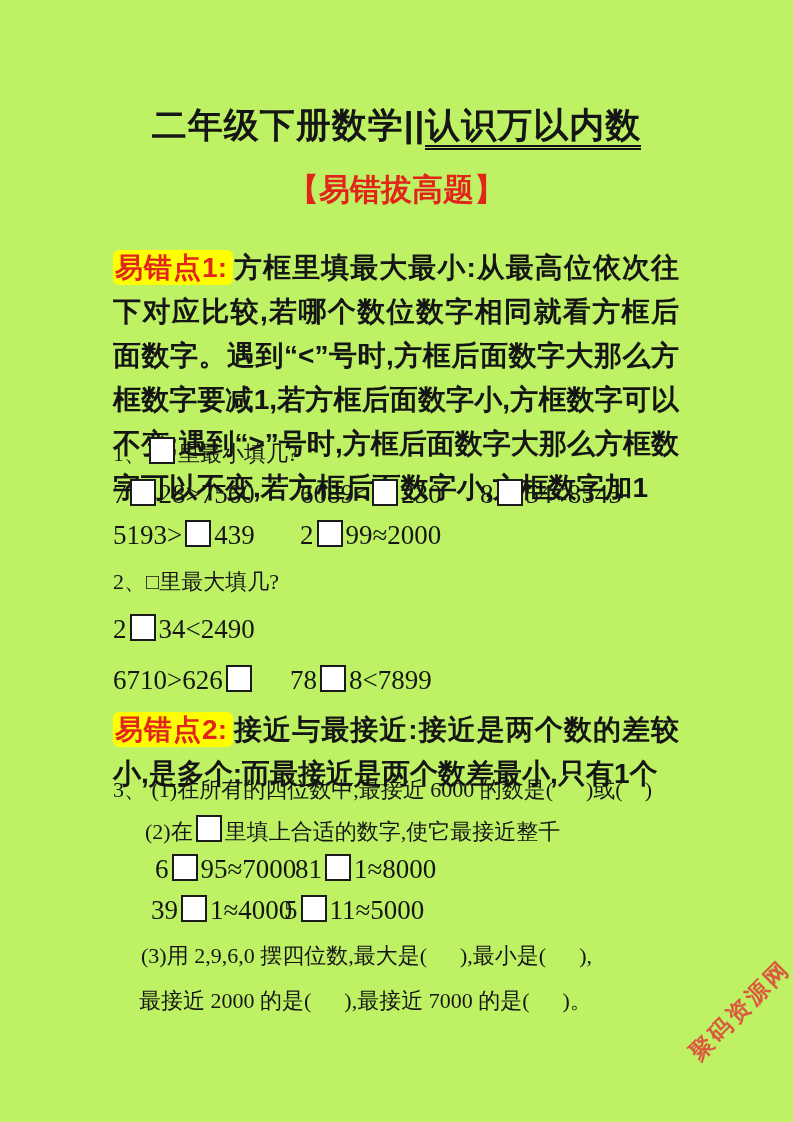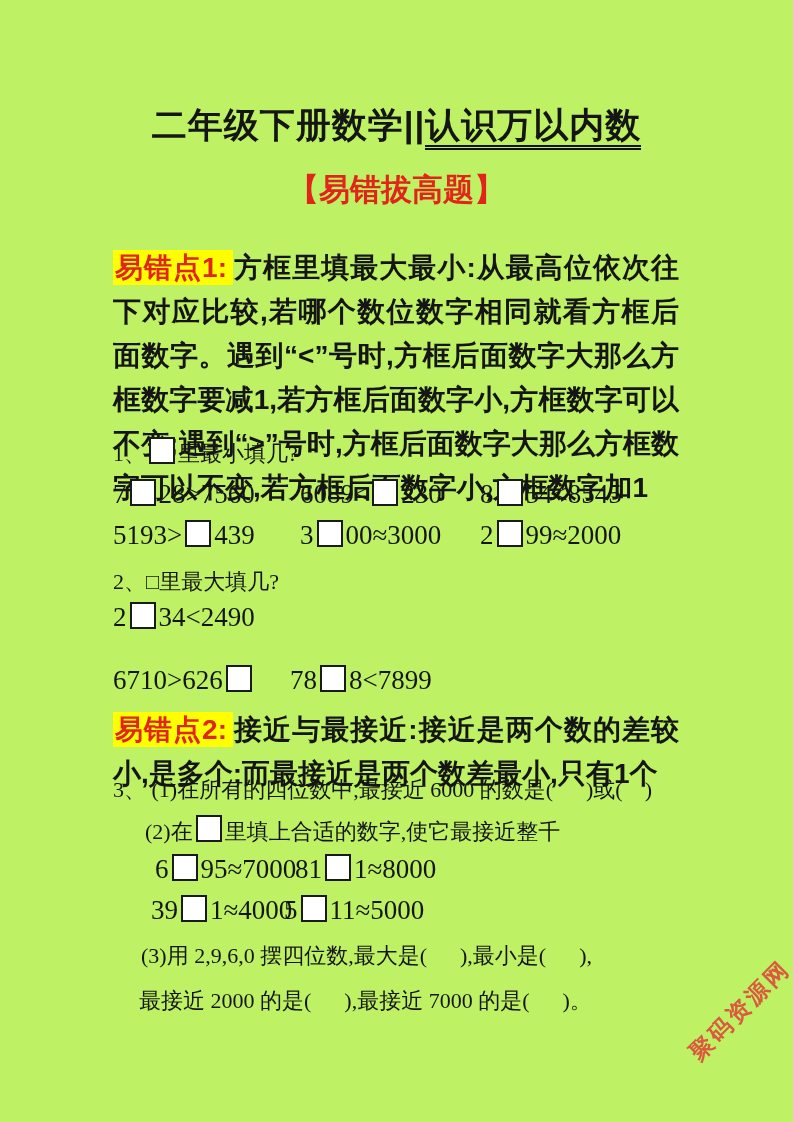--- a/index.html
+++ b/index.html
@@ -31,20 +31,21 @@
 
   
   .point{
     font-size:28px;font-weight:700;line-height:44px;
     text-align:justify;
   }
   .point .hl{
     color:var(--red);
     background:var(--yellow);
     padding:2px 6px 2px 2px;
+    border-radius:6px;
   }
   #point1{top:218px;}
   #point2{top:680px;}
 
   
   .qtext{
     font-family:"Liberation Serif","DejaVu Serif",serif;
     font-size:22px;line-height:40px;
     white-space:pre-wrap;
   }
@@ -57,21 +58,21 @@
 
   
   .eqrow{display:flex;align-items:flex-end;
     font-family:"Liberation Serif","DejaVu Serif",serif;
     font-size:27px;line-height:36px;white-space:pre;}
   .eqrow .eq{display:inline-block;}
   #q1-row1{top:476px;} #q1-row2{top:517px;}
   #q1-row1 .eq:nth-child(1),#q1-row2 .eq:nth-child(1){width:187px;}
   #q1-row1 .eq:nth-child(2),#q1-row2 .eq:nth-child(2){width:180px;}
   #q2-row1{top:599px;} #q2-row2{top:642px;}
-  #q2-row1 .eq:nth-child(1){width:197px;}
+  #q2-row1 .eq:nth-child(1){width:197px;margin-top:12px;}
   #q2-row2 .eq:nth-child(1){width:177px;margin-top:20px;}
   #q3-row1{top:851px;left:155px;width:524px;}
   #q3-row2{top:892px;left:151px;width:528px;}
   #q3-row1 .eq:nth-child(1){width:140px;}
   #q3-row2 .eq:nth-child(1){width:133px;}
 
   
   .box{
     display:inline-block;
     width:22px;height:23px;
@@ -105,21 +106,20 @@
   <p class="abs point" id="point1"><span class="hl">易错点1:</span><span>方框里填最大最小:从最高位依次往下对应比较,若哪个数位数字相同就看方框后面数字。遇到“&lt;”号时,方框后面数字大那么方框数字要减1,若方框后面数字小,方框数字可以不变;遇到“&gt;”号时,方框后面数字大那么方框数字可以不变,若方框后面数字小,方框数字加1</span></p>
 
   <div class="abs qtext" id="q1-heading">1、<span class="box"></span>里最小填几?</div>
   <div class="abs eqrow" id="q1-row1">
     <span class="eq">7<span class="box"></span>28&gt;7560</span>
     <span class="eq">6089&lt;<span class="box"></span>230</span>
     <span class="eq">8<span class="box"></span>54&lt;8545</span>
   </div>
   <div class="abs eqrow" id="q1-row2">
     <span class="eq">5193&gt;<span class="box"></span>439</span>
-    <span class="eq">3<span class="box"></span>00≈3000</span>
     <span class="eq">2<span class="box"></span>99≈2000</span>
   </div>
 
   <div class="abs qtext" id="q2-heading">2、□里最大填几?</div>
   <div class="abs eqrow" id="q2-row1">
     <span class="eq">2<span class="box"></span>34&lt;2490</span>
   </div>
   <div class="abs eqrow" id="q2-row2">
     <span class="eq">6710&gt;626<span class="box"></span></span>
     <span class="eq">78<span class="box"></span>8&lt;7899</span>

